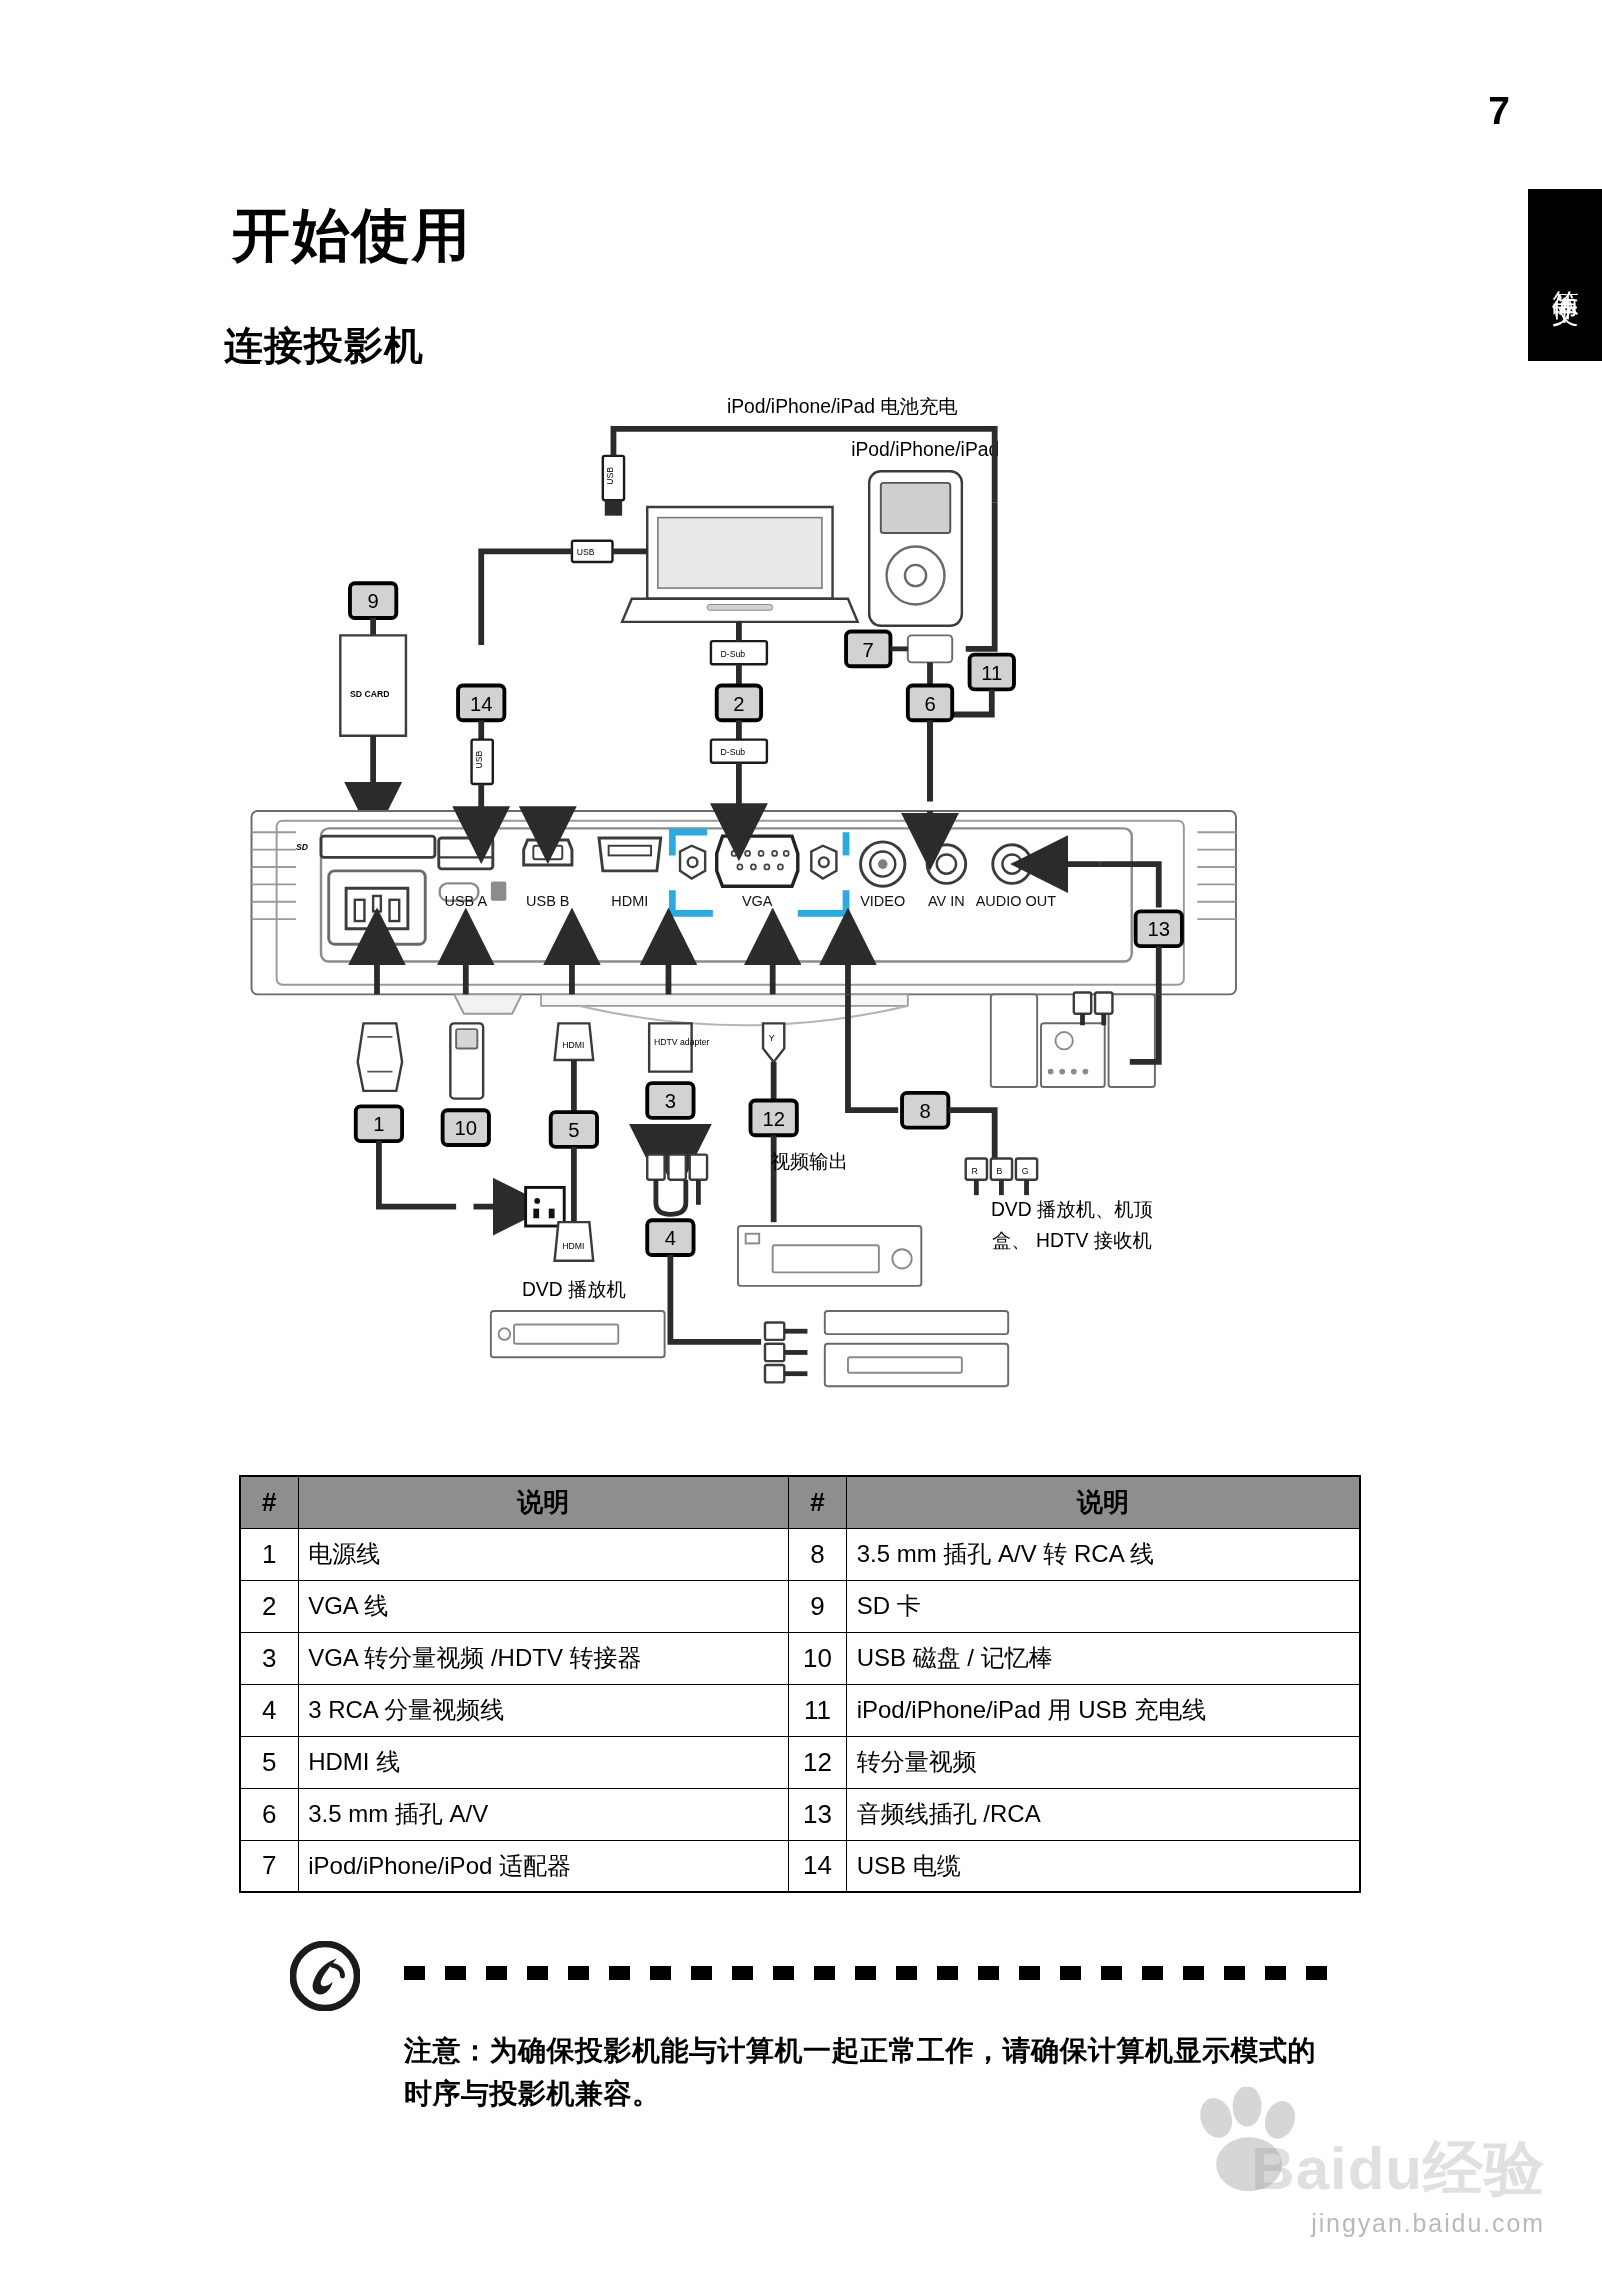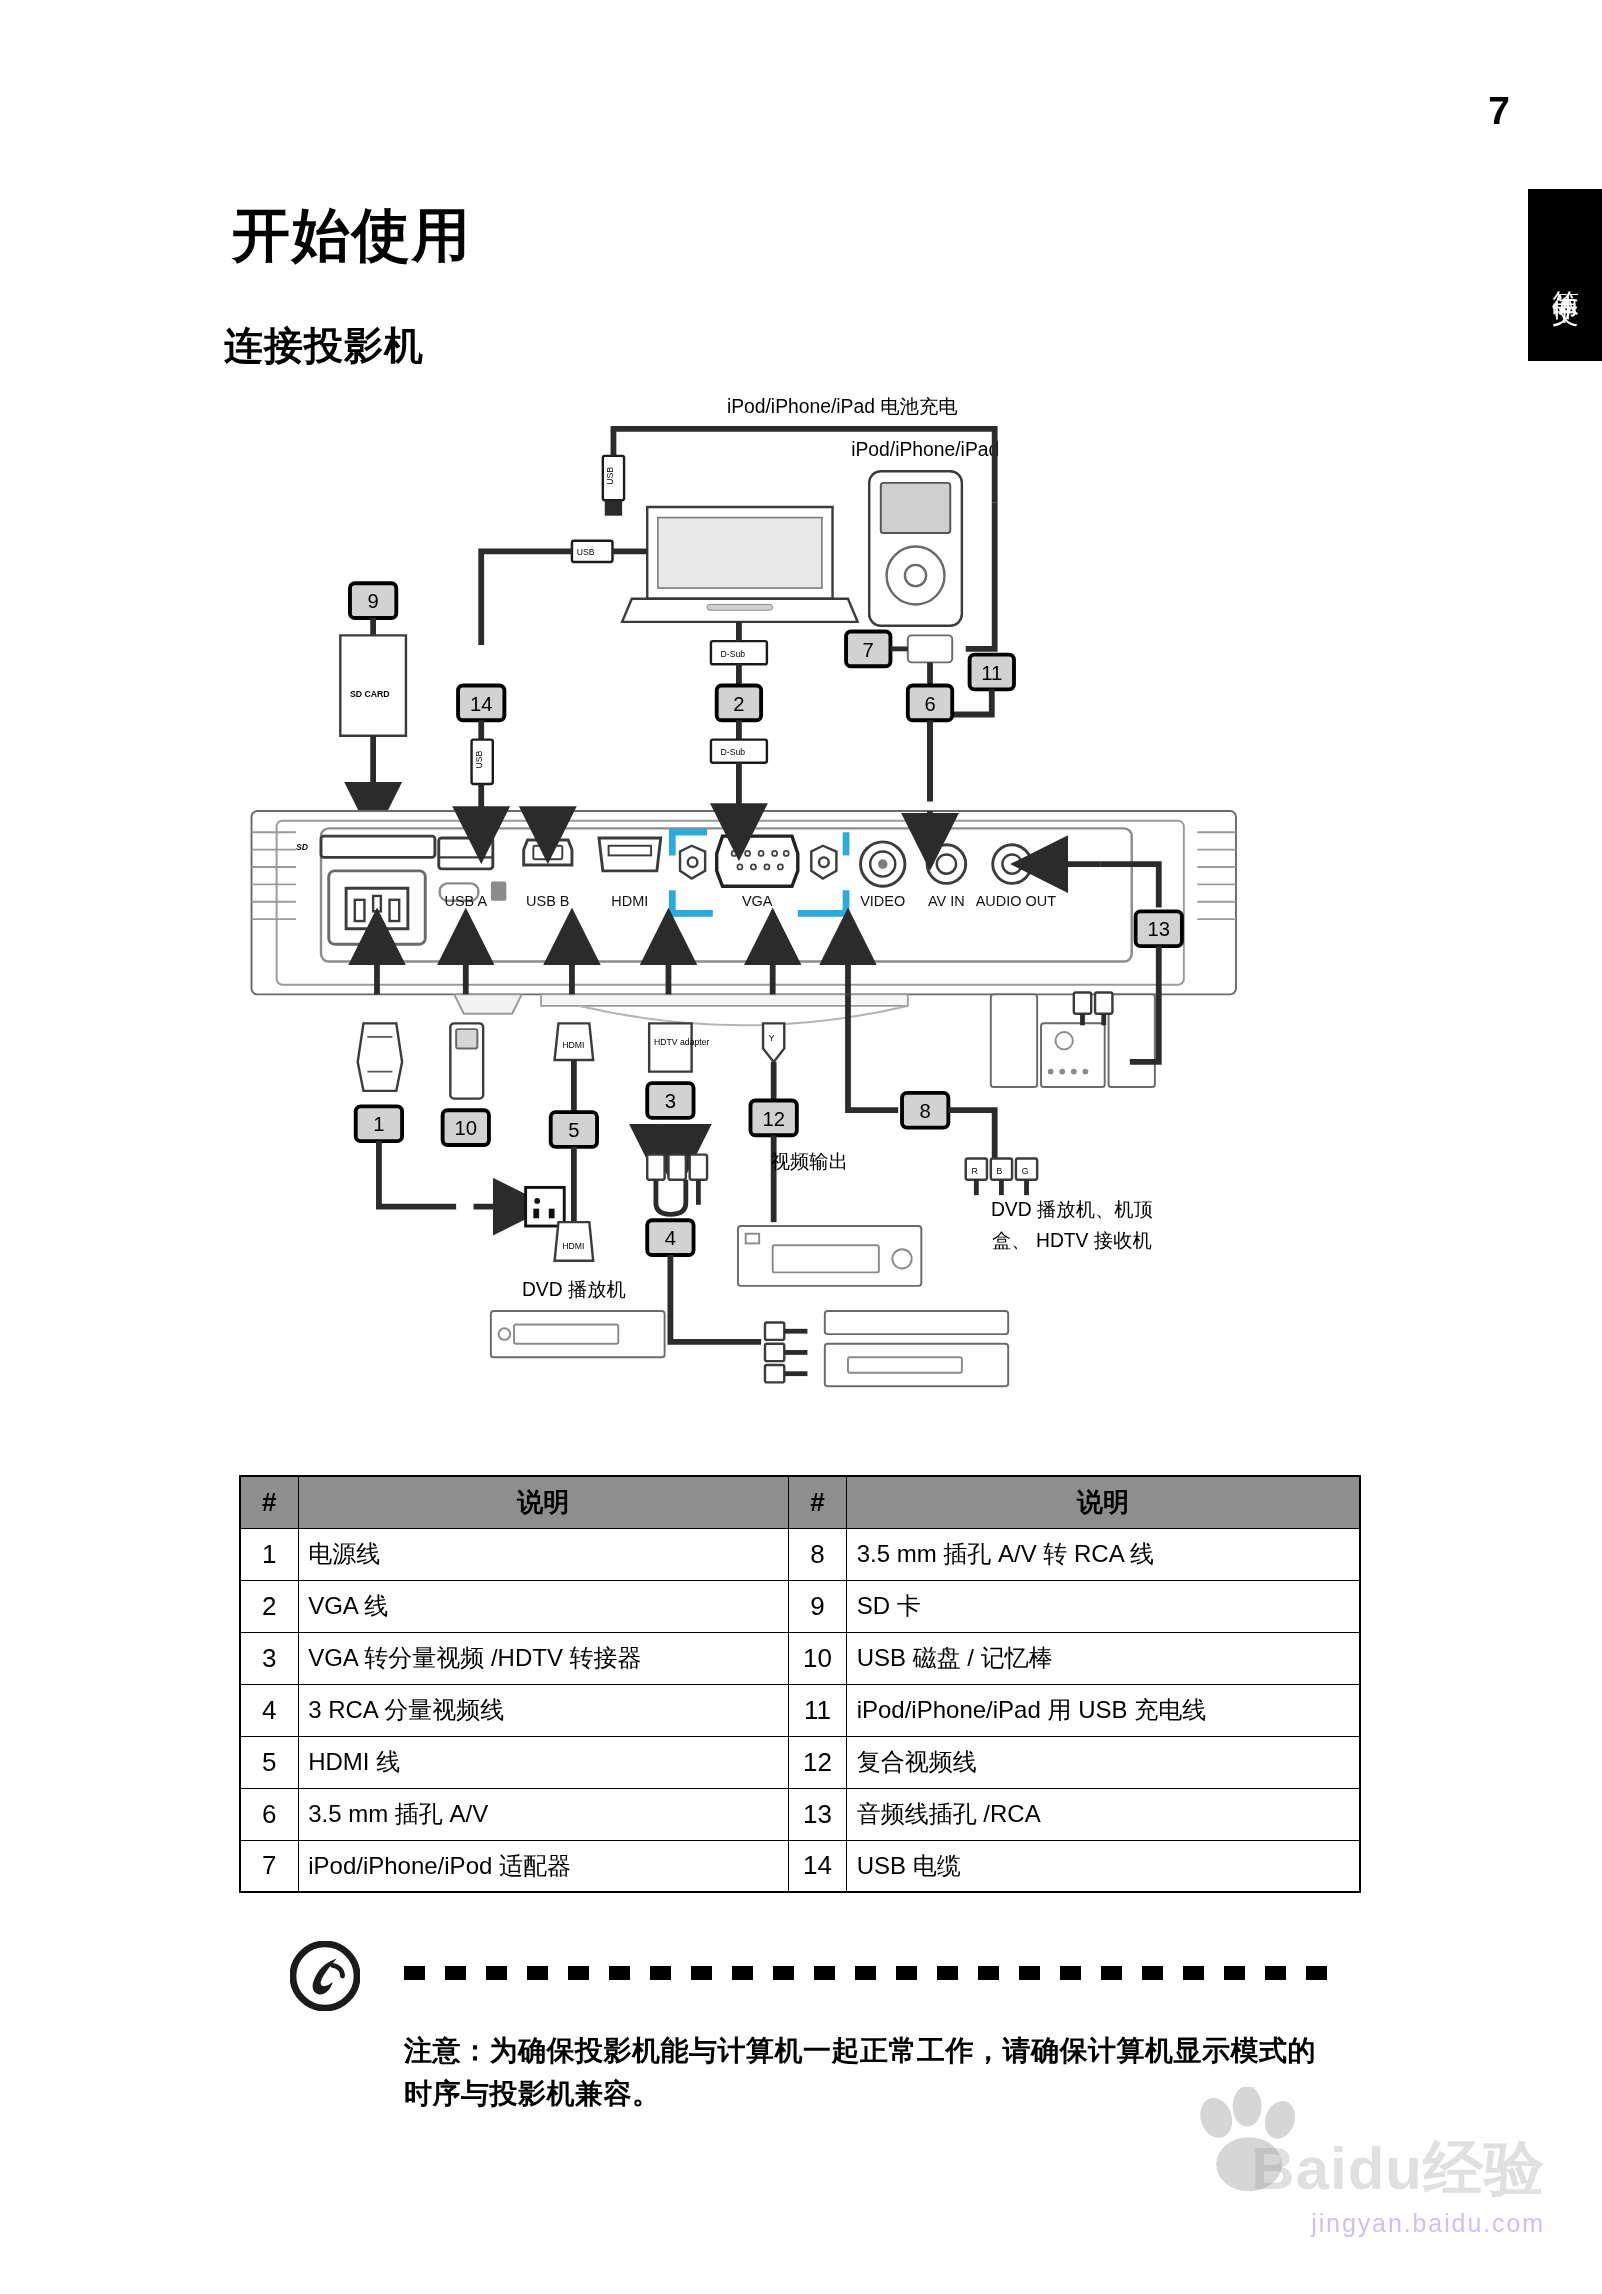--- a/index.html
+++ b/index.html
@@ -96,21 +96,21 @@
   #watermark {
     position:absolute; right:58px; bottom:56px;
     text-align:right; opacity:0.30;
     pointer-events:none;
   }
   #wm-main {
     font-size:60px; font-weight:700; color:#9a9a9a;
     letter-spacing:1px; line-height:1;margin-left:36px;
   }
   #wm-sub {
-    font-size:25px; color:#6d28d9; letter-spacing:1.9px; margin-top:9.7px;
+    font-size:25px; color:#0f172a; letter-spacing:1.9px; margin-top:9.7px;
   }
   #wm-paw {
     position:absolute; right:290px; bottom:93px;
     width:126px; height:114px; opacity:0.55;
   }
 </style>
 </head>
 <body>
 
 <div id="page-number">7</div>
@@ -464,21 +464,21 @@
     <tr>
       <td class="num">4</td>
       <td class="desc">3 RCA 分量视频线</td>
       <td class="num">11</td>
       <td class="desc">iPod/iPhone/iPad 用 USB 充电线</td>
     </tr>
     <tr>
       <td class="num">5</td>
       <td class="desc">HDMI 线</td>
       <td class="num">12</td>
-      <td class="desc">复合视频线</td>
+      <td class="desc">转分量视频</td>
     </tr>
     <tr>
       <td class="num">6</td>
       <td class="desc">3.5 mm 插孔 A/V</td>
       <td class="num">13</td>
       <td class="desc">音频线插孔 /RCA</td>
     </tr>
     <tr>
       <td class="num">7</td>
       <td class="desc">iPod/iPhone/iPod 适配器</td>

